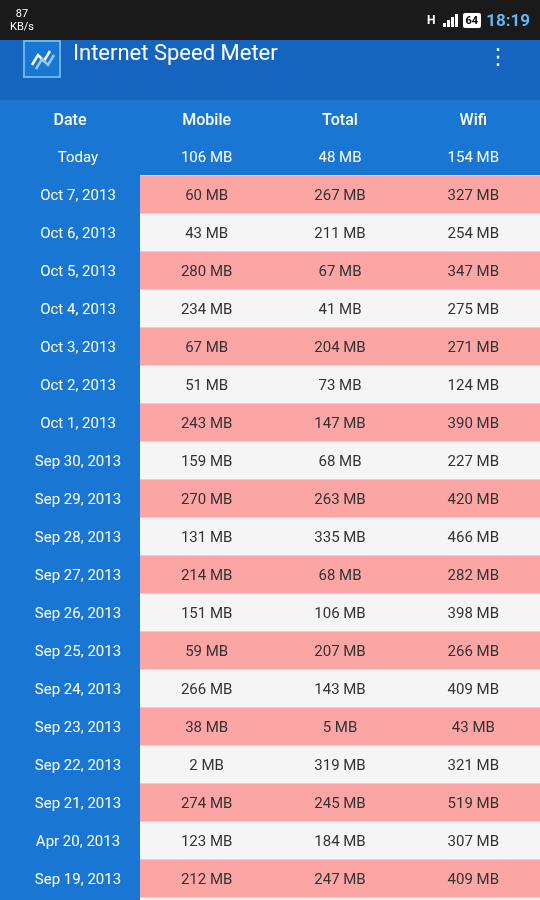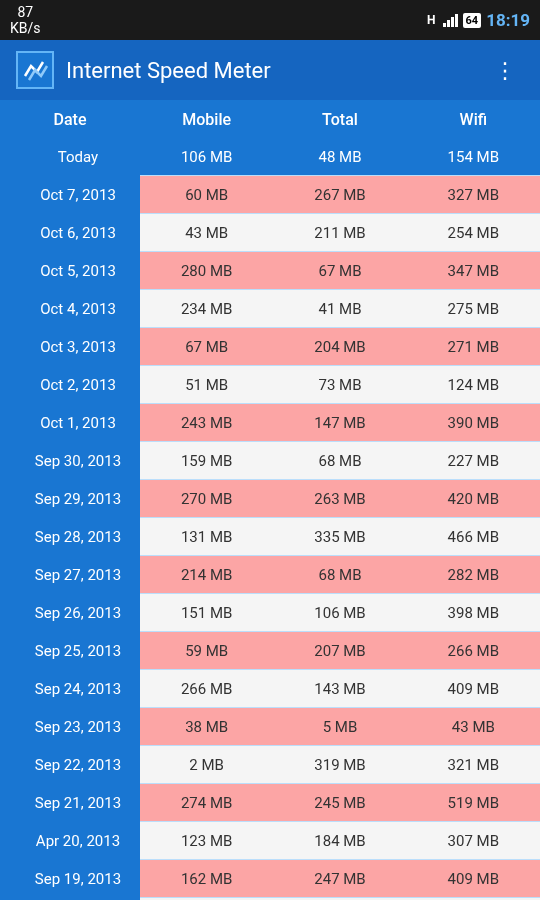--- a/index.html
+++ b/index.html
@@ -16,41 +16,40 @@
       width: 540px;
       height: 40px;
       background: #1a1a1a;
       display: flex;
       align-items: center;
       justify-content: space-between;
       padding: 0 10px;
       color: #fff;
       font-size: 13px;
     }
-    .status-left { display: flex; flex-direction: column; align-items: center; font-size: 14px; }
+    .status-left { display: flex; flex-direction: column; align-items: center; font-size: 11px; }
     .status-right { display: flex; align-items: center; gap: 5px; font-size: 14px; font-weight: bold; }
     .signal-bars { display: flex; align-items: flex-end; gap: 1px; }
     .signal-bar { background: #fff; width: 3px; }
     .battery-icon {
       background: #fff;
       color: #000;
       font-size: 11px;
       padding: 1px 3px;
       border-radius: 2px;
       font-weight: bold;
     }
 
     
     #app-bar {
       width: 540px;
       height: 60px;
       background: #1565c0;
       display: flex;
-      align-items: center;
-      padding: 0 16px;
+      padding: 0 23px;
       gap: 12px;
     }
     .app-icon {
       width: 38px;
       height: 38px;
       background: #1976d2;
       border: 2px solid #64b5f6;
       display: flex;
       align-items: center;
       justify-content: center;
@@ -268,21 +267,21 @@
         <div class="cell">519 MB</div>
       </div>
       <div class="table-row even">
         <div class="cell date-cell">Apr 20, 2013</div>
         <div class="cell">123 MB</div>
         <div class="cell">184 MB</div>
         <div class="cell">307 MB</div>
       </div>
       <div class="table-row odd">
         <div class="cell date-cell">Sep 19, 2013</div>
-        <div class="cell">162 MB</div>
+        <div class="cell">212 MB</div>
         <div class="cell">247 MB</div>
         <div class="cell">409 MB</div>
       </div>
       <div class="table-row even">
         <div class="cell date-cell">Sep 18, 2013</div>
       </div>
     </div>
 </div>
 
 </body></html>

